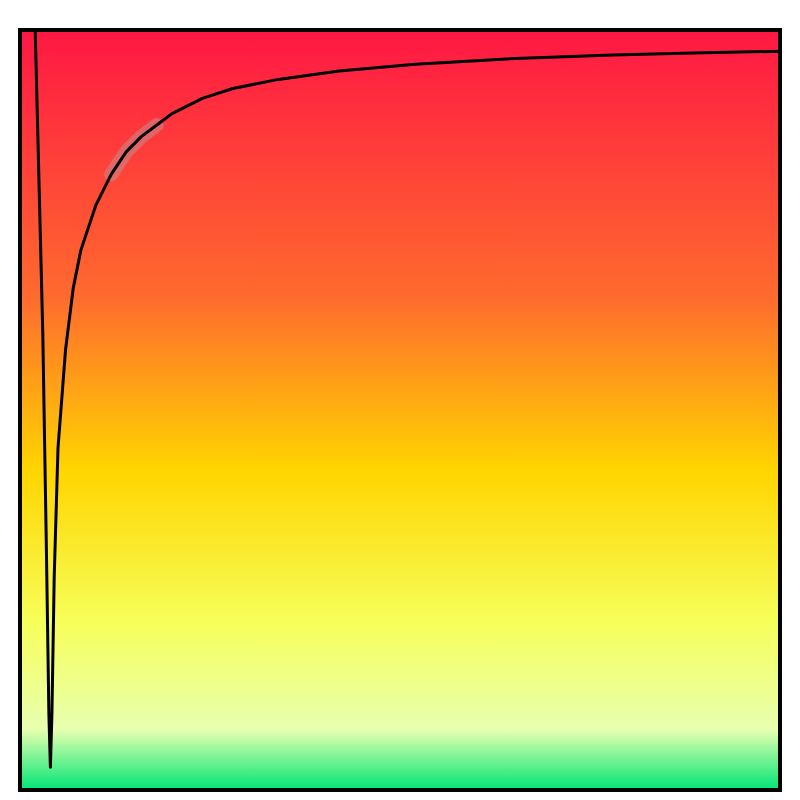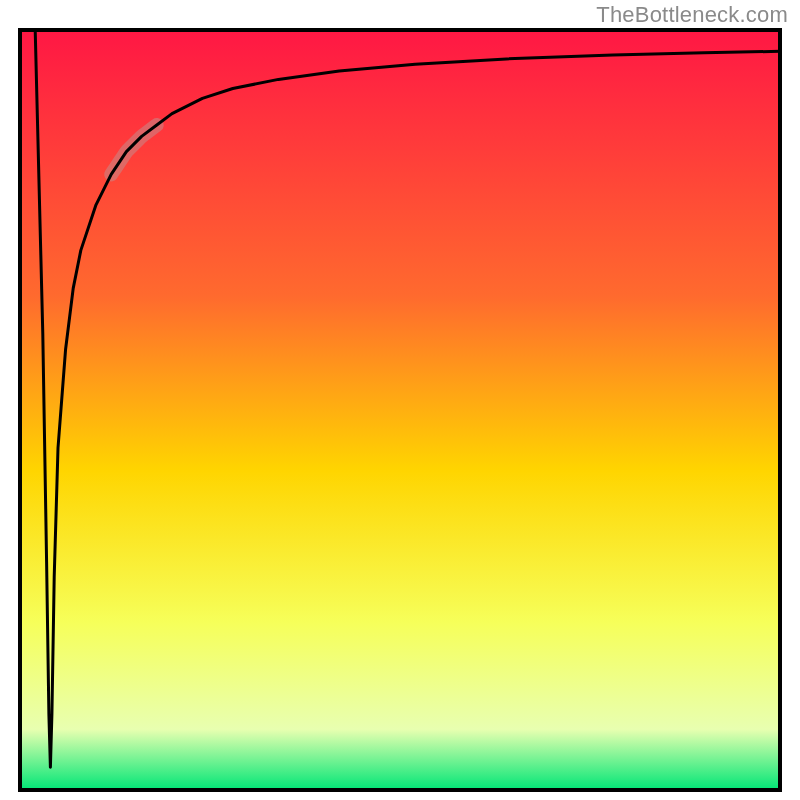--- a/index.html
+++ b/index.html
@@ -30,21 +30,20 @@
     top: 0;
     left: 0;
     width: 800px;
     height: 800px;
   }
 </style>
 </head>
 <body>
 
 <div class="chart-wrap">
-  <div class="watermark">TheBottleneck.com</div>
 
   <svg class="chart" viewBox="0 0 800 800">
     <defs>
       <linearGradient id="bg-grad" x1="0" y1="0" x2="0" y2="1">
         <stop id="g0" offset="0%" stop-color="#ff1744"></stop>
         <stop id="g1" offset="35%" stop-color="#ff6a2e"></stop>
         <stop id="g2" offset="58%" stop-color="#ffd500"></stop>
         <stop id="g3" offset="78%" stop-color="#f6ff5a"></stop>
         <stop id="g4" offset="92%" stop-color="#e8ffb0"></stop>
         <stop id="g5" offset="100%" stop-color="#00e676"></stop>

